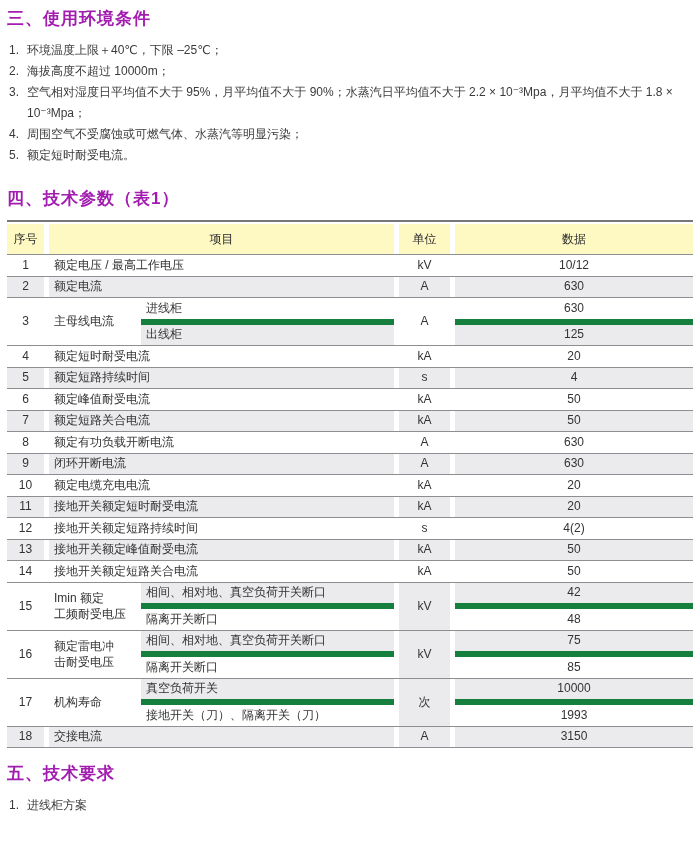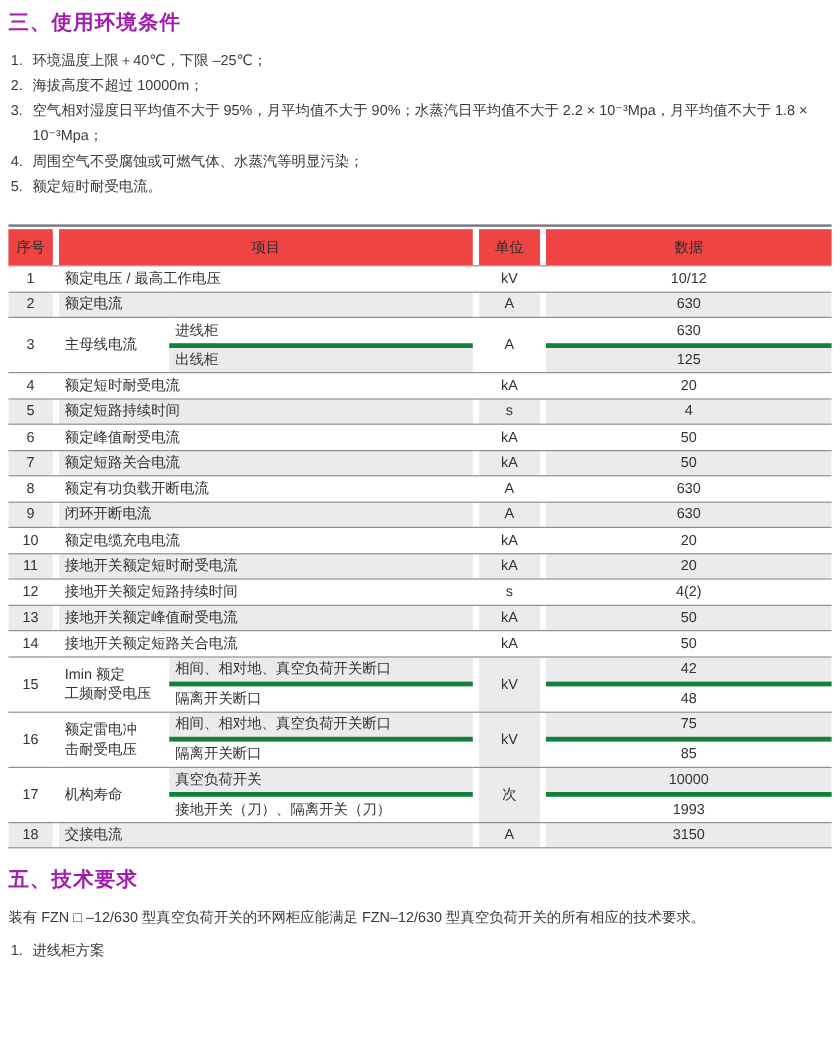--- a/index.html
+++ b/index.html
@@ -24,29 +24,29 @@
   table{border-collapse:collapse;width:686px;table-layout:fixed;font-size:12px;}
   col.w-no{width:37px;} col.w-gap{width:5px;} col.w-main{width:92px;}
   col.w-sub{width:253px;} col.w-unit{width:51px;} col.w-data{width:238px;}
   td{
     height:20.5px;padding:0;line-height:15px;
     border-bottom:1px solid #8d8e91;
     color:#333335;vertical-align:middle;
     overflow:hidden;white-space:nowrap;
   }
   td.sp{background:#ffffff;}
-  tr.thead td{height:30px;background:#ef4444;color:#2b2b2d;text-align:center;}
+  tr.thead td{height:30px;background:#fef9c3;color:#2b2b2d;text-align:center;}
   tr.thead td.sp{background:#ffffff;}
   td.c-no{text-align:center;}
   td.c-item{text-align:left;padding-left:5px;}
   td.c-sub{text-align:left;padding-left:5px;}
   td.c-unit{text-align:center;}
   td.c-data{text-align:center;}
   td.g{background:#ebebed;}
-  td.mid{border-bottom:4px solid #15803d;}
+  td.mid{border-bottom:6px solid #15803d;}
   td.pre{white-space:pre-line;line-height:16px;}
   
   .req p{font-size:12px;line-height:21px;margin:0;}
   .req .indent{text-indent:2em;}
   .req .p-intro{margin-bottom:7px;}
   .req .p-overview{margin-bottom:4px;}
   .req .plan-title{display:flex;font-size:12px;line-height:21px;}
   .req .plan-no{width:18px;flex:0 0 18px;margin-left:2px;}
 </style>
 </head>
@@ -71,20 +71,21 @@
     <div class="env-item">
       <span class="env-no">4.</span>
       <span class="env-text">周围空气不受腐蚀或可燃气体、水蒸汽等明显污染；</span>
     </div>
     <div class="env-item">
       <span class="env-no">5.</span>
       <span class="env-text">额定短时耐受电流。</span>
     </div>
   </div>
 
+  <h2 class="sec-title">四、技术参数（表1）</h2>
 
   <div class="table-wrap">
   <table>
     <colgroup>
       <col class="w-no">
           <col class="w-gap">
           <col class="w-main">
           <col class="w-sub">
       <col class="w-gap">
           <col class="w-unit">
@@ -302,21 +303,20 @@
       <td class="c-unit g">A</td>
       <td class="sp"></td>
       <td class="c-data g">3150</td>
     </tr>
   </tbody>
       </table>
   </div>
 
   <div class="req">
     <h2 class="sec-title">五、技术要求</h2>
-    <p class="p-intro">装有 FZN □ –12/630 型真空负荷开关的环网柜应能满足 FZN–12/630 型真空负荷开关的所有相应的技术要求。</p>
     <div class="plan-title">
       <span class="plan-no">1.</span>
       <span>进线柜方案</span>
     </div>
 
   </div>
 
 </div>
 
 </body></html>

